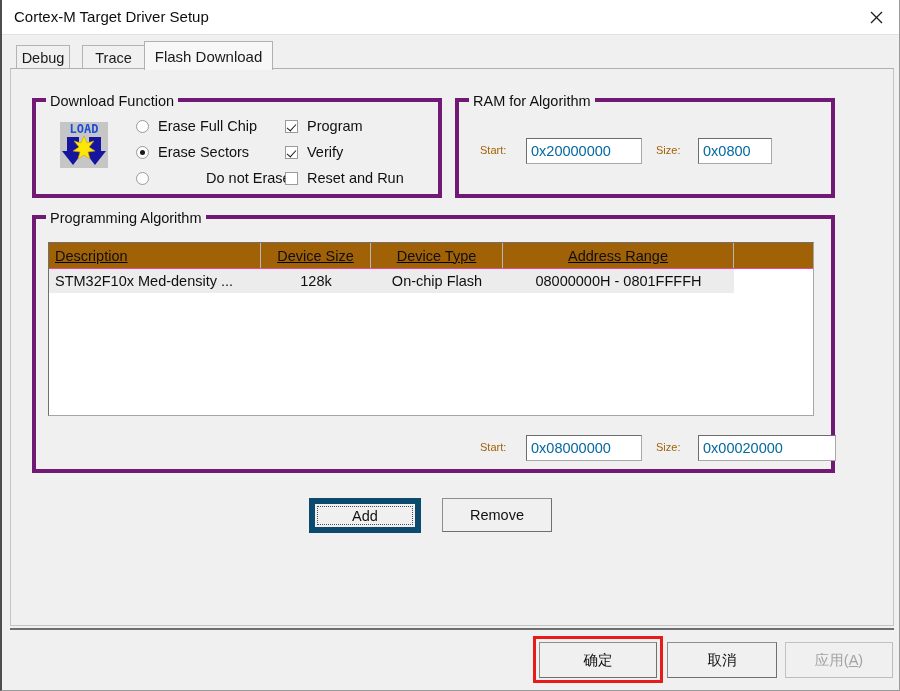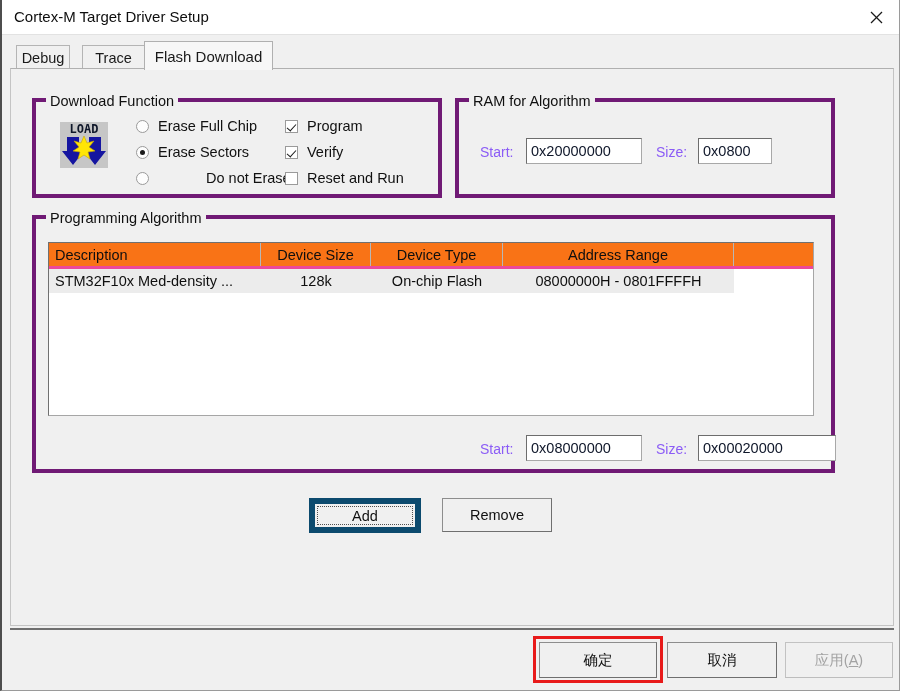--- a/index.html
+++ b/index.html
@@ -130,21 +130,21 @@
   }
   #load-icon .load-text {
     position: absolute;
     left: 0; top: 1px;
     width: 48px;
     text-align: center;
     font-family: "DejaVu Sans Mono", monospace;
     font-size: 12px;
     font-weight: bold;
     letter-spacing: 0px;
-    color: #0f172a;
+    color: #1d4ed8;
     line-height: 13px;
   }
   #load-icon svg { position: absolute; left: 0; top: 13px; }
 
   
   .optrow {
     position: absolute;
     display: flex;
     align-items: center;
     white-space: nowrap;
@@ -184,34 +184,34 @@
     width: 4px; height: 8px;
     border: solid #1a1a1a;
     border-width: 0 1.7px 1.7px 0;
     transform: rotate(42deg);
   }
   .optlabel { font-size: 14.5px; color: #111111; }
 
   
   .fieldlabel {
     position: absolute;
-    font-size: 14px;
-    color: #8b5cf6;
+    font-size: 11px;
+    color: #a16207;
     white-space: nowrap;
   }
   .textfield {
     position: absolute;
     background: #ffffff;
     border: 1px solid #a8a8a8;
     border-top-color: #6d6d6d;
     border-left-color: #6d6d6d;
     box-sizing: border-box;
     font-family: "Liberation Sans", sans-serif;
     font-size: 14.5px;
-    color: #0f172a;
+    color: #0369a1;
     padding: 4px 4px;
     display: flex;
     align-items: center;
     cursor: text;
   }
 
   
   #listbox {
     position: absolute;
     left: 46px; top: 242px;
@@ -219,24 +219,25 @@
     background: #ffffff;
     border: 1px solid #a6a6a6;
     border-top-color: #707070;
     border-left-color: #707070;
     box-sizing: border-box;
     overflow: hidden;
   }
   #listhead {
     position: relative;
     height: 26px;
-    background: #f97316;
-    border-bottom: 3px solid #ec4899;
-    box-sizing: border-box;
-    display: flex;
+    background: #a16207;
+    border-bottom: 1px solid #ec4899;
+    box-sizing: border-box;
+    display: flex;
+    text-decoration: underline;
   }
   .hcell {
     height: 100%;
     border-right: 1px solid #b7b7b7;
     box-sizing: border-box;
     display: flex;
     align-items: center;
     font-size: 14.5px;
     color: #0f0f0f;
     overflow: hidden;

